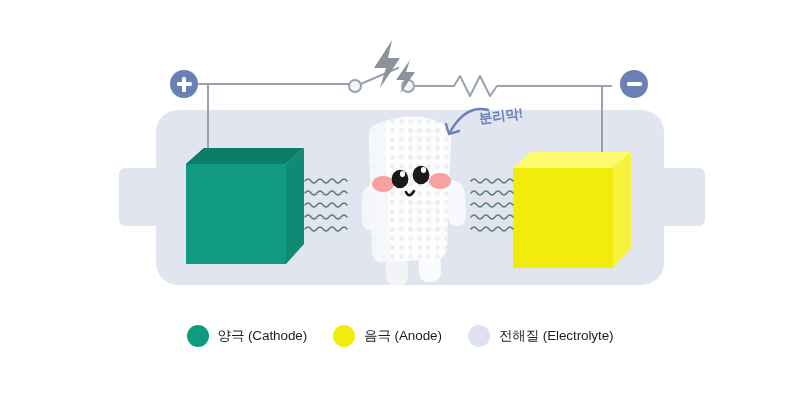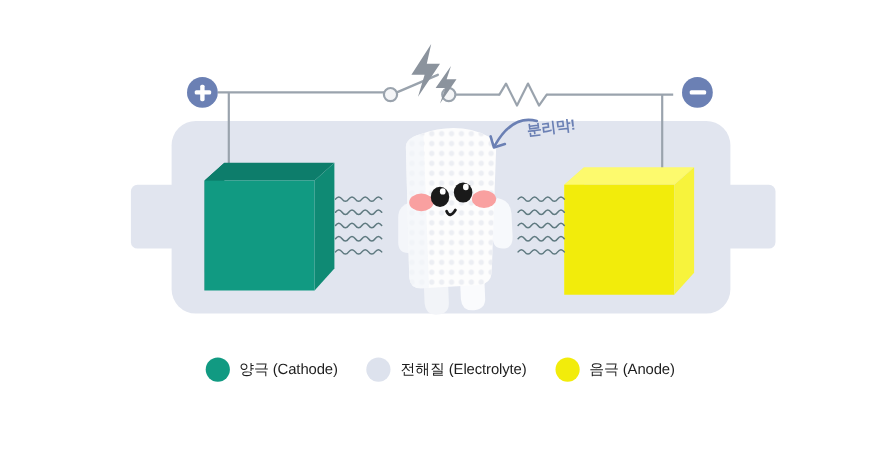--- a/index.html
+++ b/index.html
@@ -208,24 +208,24 @@
 
   <div class="legend">
 
     <div class="legend-item">
       <span class="legend-swatch" style="background: rgb(17, 154, 130); border: none;"></span>
       <span class="legend-text">양극 (Cathode)</span>
     </div>
 
 
     <div class="legend-item">
+      <span class="legend-swatch" style="background: rgb(242, 236, 11); border: none;"></span>
+      <span class="legend-text">음극 (Anode)</span>
+    </div>
+
+    <div class="legend-item">
       <span class="legend-swatch" style="background: rgb(221, 226, 237); border: none;"></span>
       <span class="legend-text">전해질 (Electrolyte)</span>
     </div>
 
-    <div class="legend-item">
-      <span class="legend-swatch" style="background: rgb(242, 236, 11); border: none;"></span>
-      <span class="legend-text">음극 (Anode)</span>
-    </div>
-
   </div>
 
 </div>
 
 </body></html>

